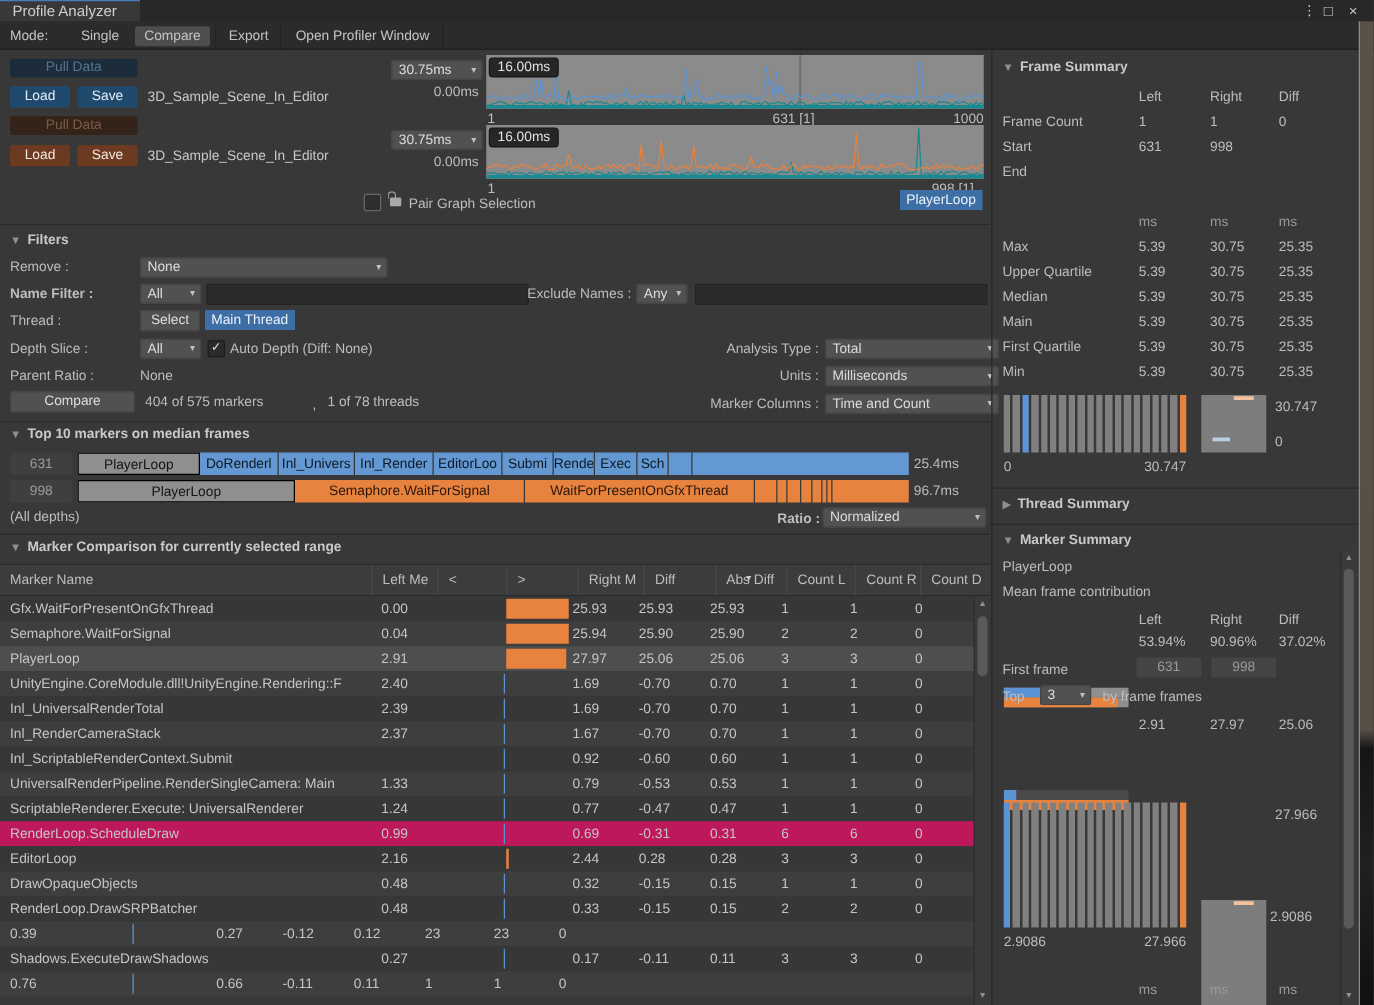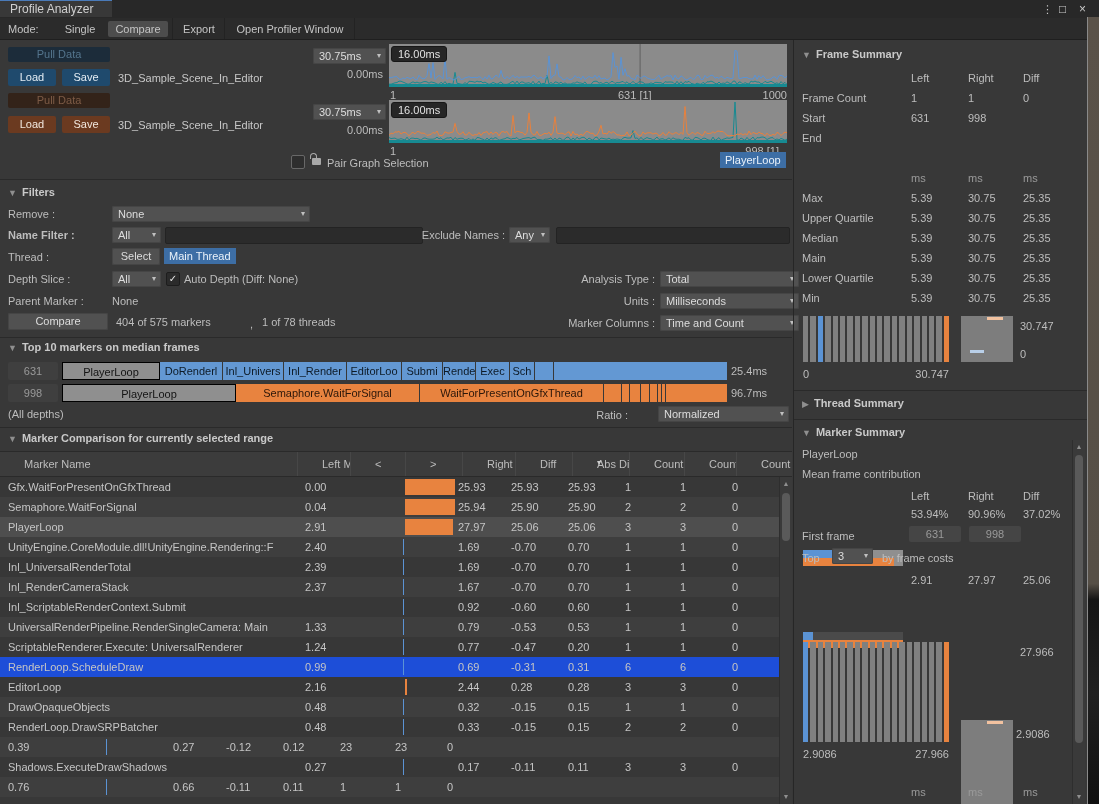--- a/index.html
+++ b/index.html
@@ -46,21 +46,21 @@
   .t10-bar{display:flex;height:18px;}
   .seg{height:18px;line-height:18px;overflow:hidden;white-space:nowrap;box-sizing:border-box;
        font-size:11px;flex-shrink:0;text-align:center;}
   .seg-base{background:#8f8f8f;color:#141414;border:1px solid #000;}
   .seg-left{background:#6398d3;color:#0d1a26;margin-right:1px;}
   .seg-right{background:#e8833f;color:#2b170a;margin-right:1px;}
   
   #cmp{left:0;top:429px;width:792px;height:375px;}
   .cmp-hrow{display:flex;background:#3c3c3c;border-top:1px solid #2a2a2a;border-bottom:1px solid #2a2a2a;
             height:26px;box-sizing:border-box;position:absolute;left:0;top:22px;width:792px;}
-  .cmp-hcell{color:#bdbdbd;line-height:24px;padding-left:24px;box-sizing:border-box;border-left:1px solid #474747;
+  .cmp-hcell{color:#bdbdbd;line-height:24px;padding-left:8px;box-sizing:border-box;border-left:1px solid #474747;
              overflow:hidden;white-space:nowrap;position:relative;flex-shrink:0;}
   .cmp-hcell:first-child{border-left:none;}
   .sortmark{position:absolute;top:-1px;left:24px;font-size:8px;color:#cccccc;}
   .cmp-row{display:flex;height:20px;align-items:center;position:relative;}
   .cmp-cell{line-height:20px;padding-left:8px;box-sizing:border-box;overflow:hidden;white-space:nowrap;
             color:#c5c5c5;flex-shrink:0;}
   .barzone{position:relative;height:20px;padding:0;}
   .bar{position:absolute;top:2px;height:16px;}
   
   .sbar{background:#3a3a3a;border-left:1px solid #2e2e2e;box-sizing:border-box;}
@@ -191,21 +191,21 @@
     <span class="arw">▾</span>
 </div>
 <div class="abs cb checked" style="left:166px;top:272px;">✓</div>
 <span class="abs lbl" style="left:184px;top:271px;">Auto Depth (Diff: None)</span>
 <span class="abs lbl right" style="left:560px;top:271px;width:95px;">Analysis Type :</span>
 <div class="abs dd" style="left:660px;top:271px;width:128px;">
   <span>Total</span>
     <span class="arw">▾</span>
 </div>
 
-<span class="abs lbl" style="left:8px;top:293px;">Parent Marker :</span>
+<span class="abs lbl" style="left:8px;top:293px;">Parent Ratio :</span>
 <span class="abs lbl" style="left:112px;top:293px;">None</span>
 <span class="abs lbl right" style="left:560px;top:293px;width:95px;">Units :</span>
 <div class="abs dd" style="left:660px;top:293px;width:128px;">
   <span>Milliseconds</span>
     <span class="arw">▾</span>
 </div>
 
 <div class="abs btn" style="left:8px;top:313px;width:100px;height:17px;line-height:17px;">Compare</div>
 <span class="abs lbl" style="left:116px;top:314px;">404 of 575 markers</span>
 <span class="abs lbl" style="left:250px;top:316px;">,</span>
@@ -247,21 +247,21 @@
       <div class="seg seg-right" style="width: 10px;"></div>
       <div class="seg seg-right" style="width: 8px;"></div>
       <div class="seg seg-right" style="width: 7px;"></div>
       <div class="seg seg-right" style="width: 3px;"></div>
       <div class="seg seg-right" style="width: 3px;"></div>
       <div class="seg seg-right" style="flex: 1 1 0%; margin-right: 0px;"></div>
     </div>
     <span class="abs lbl" style="left: 731px; top: 385px;">96.7ms</span>
   </div>
 <span class="abs lbl" style="left:8px;top:406px;">(All depths)</span>
-<span class="abs lbl right" style="left:568px;top:407px;width:60px;">Ratio :</span>
+<span class="abs lbl right" style="left:596px;top:407px;width:60px;font-weight:bold;">Ratio :</span>
 <div class="abs dd" style="left:658px;top:406px;width:120px;">
   <span>Normalized</span>
     <span class="arw">▾</span>
 </div>
 
 <div class="abs sep-h" style="left:0;top:427px;width:792px;"></div>
 
 <div class="abs" id="cmp">
   <div class="abs" style="left:8px;top:3px;">
     <span class="tri">▼</span><span class="bold">Marker Comparison for currently selected range</span>
@@ -384,26 +384,26 @@
         <div class="cmp-cell" style="width: 55px;">0</div>
       </div>
       <div class="cmp-row" style="background: rgb(55, 55, 55);">
         <div class="cmp-cell" style="width: 297px;">ScriptableRenderer.Execute: UniversalRenderer</div>
         <div class="cmp-cell" style="width: 53px;">1.24</div>
         <div class="barzone" style="width: 112px;">
           <div class="bar" style="left: 52.5px; width: 1.5px; background: rgb(91, 147, 212);"></div>
         </div>
         <div class="cmp-cell" style="width: 53px;">0.77</div>
         <div class="cmp-cell" style="width: 57px;">-0.47</div>
-        <div class="cmp-cell" style="width: 57px;">0.20</div>
-        <div class="cmp-cell" style="width: 55px;">1</div>
-        <div class="cmp-cell" style="width: 52px;">1</div>
-        <div class="cmp-cell" style="width: 55px;">0</div>
-      </div>
-      <div class="cmp-row" style="background: #1d4ed8;">
+        <div class="cmp-cell" style="width: 57px;">0.47</div>
+        <div class="cmp-cell" style="width: 55px;">1</div>
+        <div class="cmp-cell" style="width: 52px;">1</div>
+        <div class="cmp-cell" style="width: 55px;">0</div>
+      </div>
+      <div class="cmp-row" style="background: #be185d;">
         <div class="cmp-cell" style="width: 297px;">RenderLoop.ScheduleDraw</div>
         <div class="cmp-cell" style="width: 53px;">0.99</div>
         <div class="barzone" style="width: 112px;">
           <div class="bar" style="left: 52.5px; width: 1.5px; background: rgb(91, 147, 212);"></div>
         </div>
         <div class="cmp-cell" style="width: 53px;">0.69</div>
         <div class="cmp-cell" style="width: 57px;">-0.31</div>
         <div class="cmp-cell" style="width: 57px;">0.31</div>
         <div class="cmp-cell" style="width: 55px;">6</div>
         <div class="cmp-cell" style="width: 52px;">6</div>
@@ -546,21 +546,21 @@
         <span class="v2">30.75</span>
         <span class="v3">25.35</span>
       </div>
       <div class="sumrow" style="top: 208px;">
         <span class="sl">Main</span>
         <span class="v1">5.39</span>
         <span class="v2">30.75</span>
         <span class="v3">25.35</span>
       </div>
       <div class="sumrow" style="top: 228px;">
-        <span class="sl">Lower Quartile</span>
+        <span class="sl">First Quartile</span>
         <span class="v1">5.39</span>
         <span class="v2">30.75</span>
         <span class="v3">25.35</span>
       </div>
       <div class="sumrow" style="top: 248px;">
         <span class="sl">Min</span>
         <span class="v1">5.39</span>
         <span class="v2">30.75</span>
         <span class="v3">25.35</span>
       </div>
@@ -625,21 +625,21 @@
     <span class="v3">37.02%</span>
   </div>
   <span class="abs lbl" style="left:8px;top:488px;">First frame</span>
   <div class="abs ffbox" style="left:115px;top:486px;width:52px;">631</div>
   <div class="abs ffbox" style="left:175px;top:486px;width:52px;">998</div>
   <span class="abs lbl" style="left:8px;top:510px;">Top</span>
   <div class="abs dd" style="left:38px;top:508px;width:30px;">
     <span>3</span>
       <span class="arw">▾</span>
   </div>
-  <span class="abs lbl" style="left:88px;top:510px;">by frame costs</span>
+  <span class="abs lbl" style="left:88px;top:510px;">by frame frames</span>
   <div class="abs stack" id="topcost-bar" style="left:9px;top:530px;width:100px;height:16px;">
       <div class="h1" style="width:100%;background:#4a4a4a"></div>
       <div class="h1" style="width:10.4%;background:#5b93d4"></div>
       <div class="h2" style="width:100%;background:#4a4a4a"></div>
       <div class="h2" style="width:100%;background:#e8833f"></div>
     </div>
   <div class="sumrow" style="top:530px;">
     <span class="v1">2.91</span>
     <span class="v2">27.97</span>
     <span class="v3">25.06</span>

